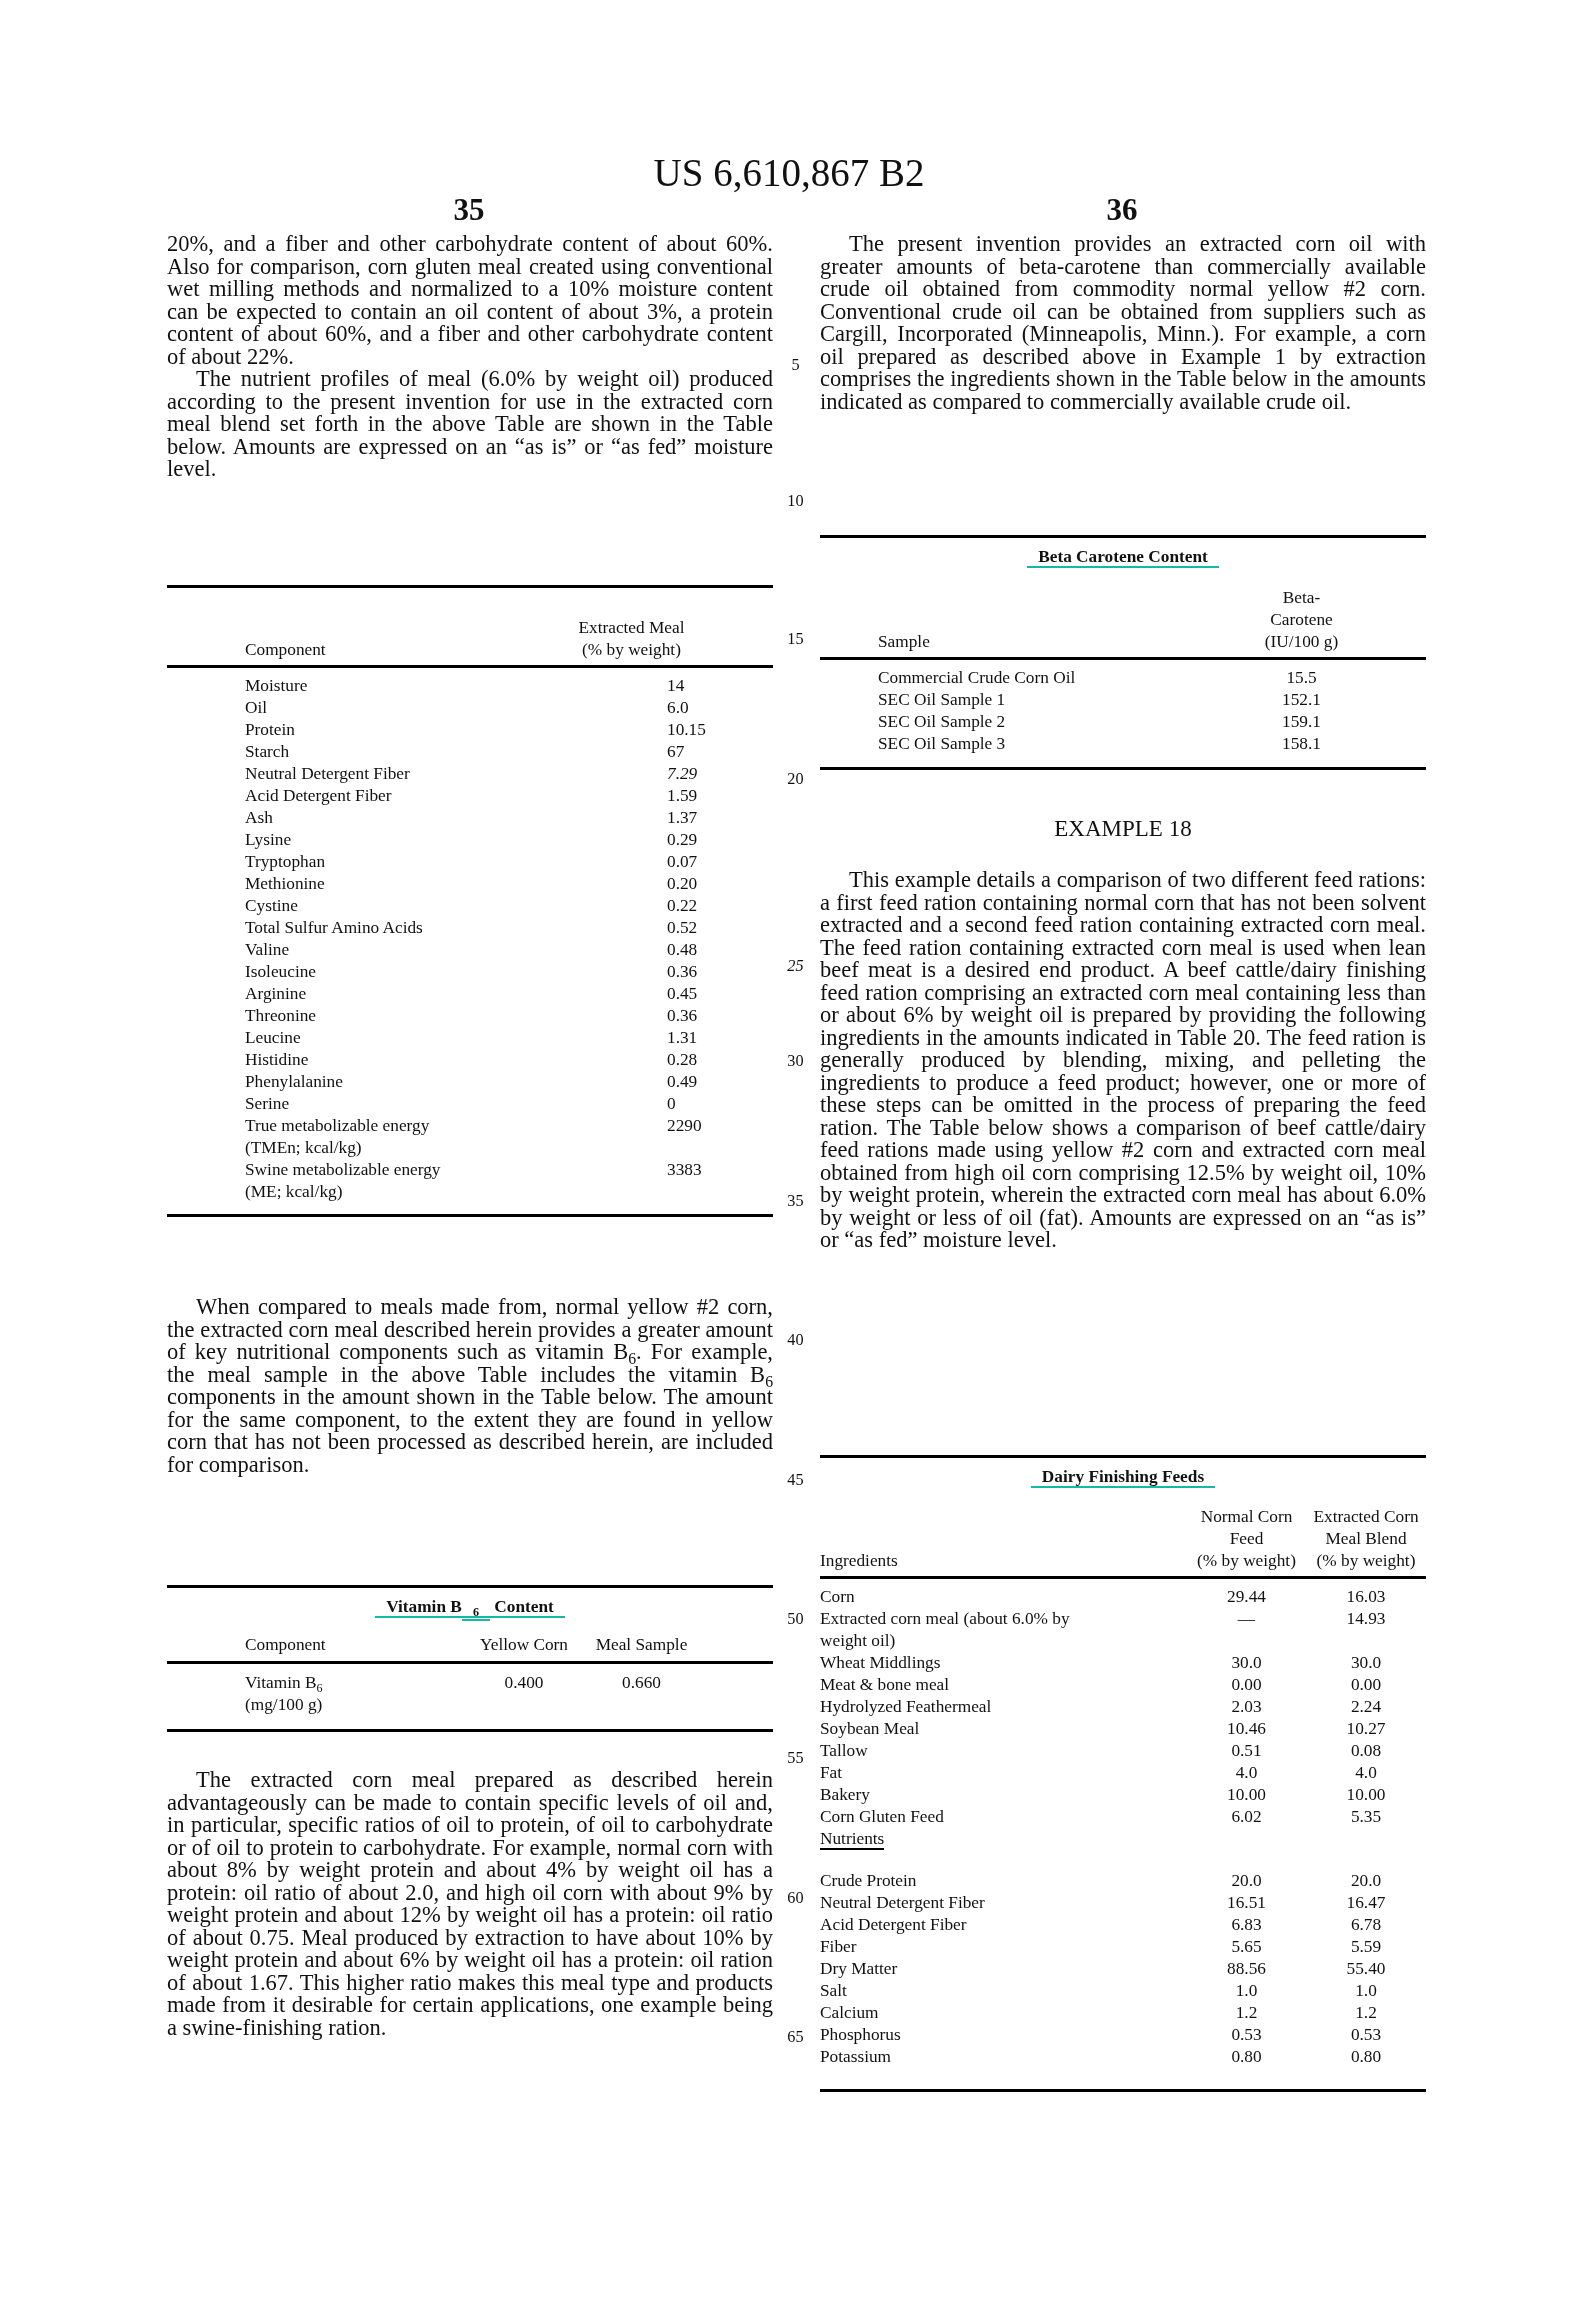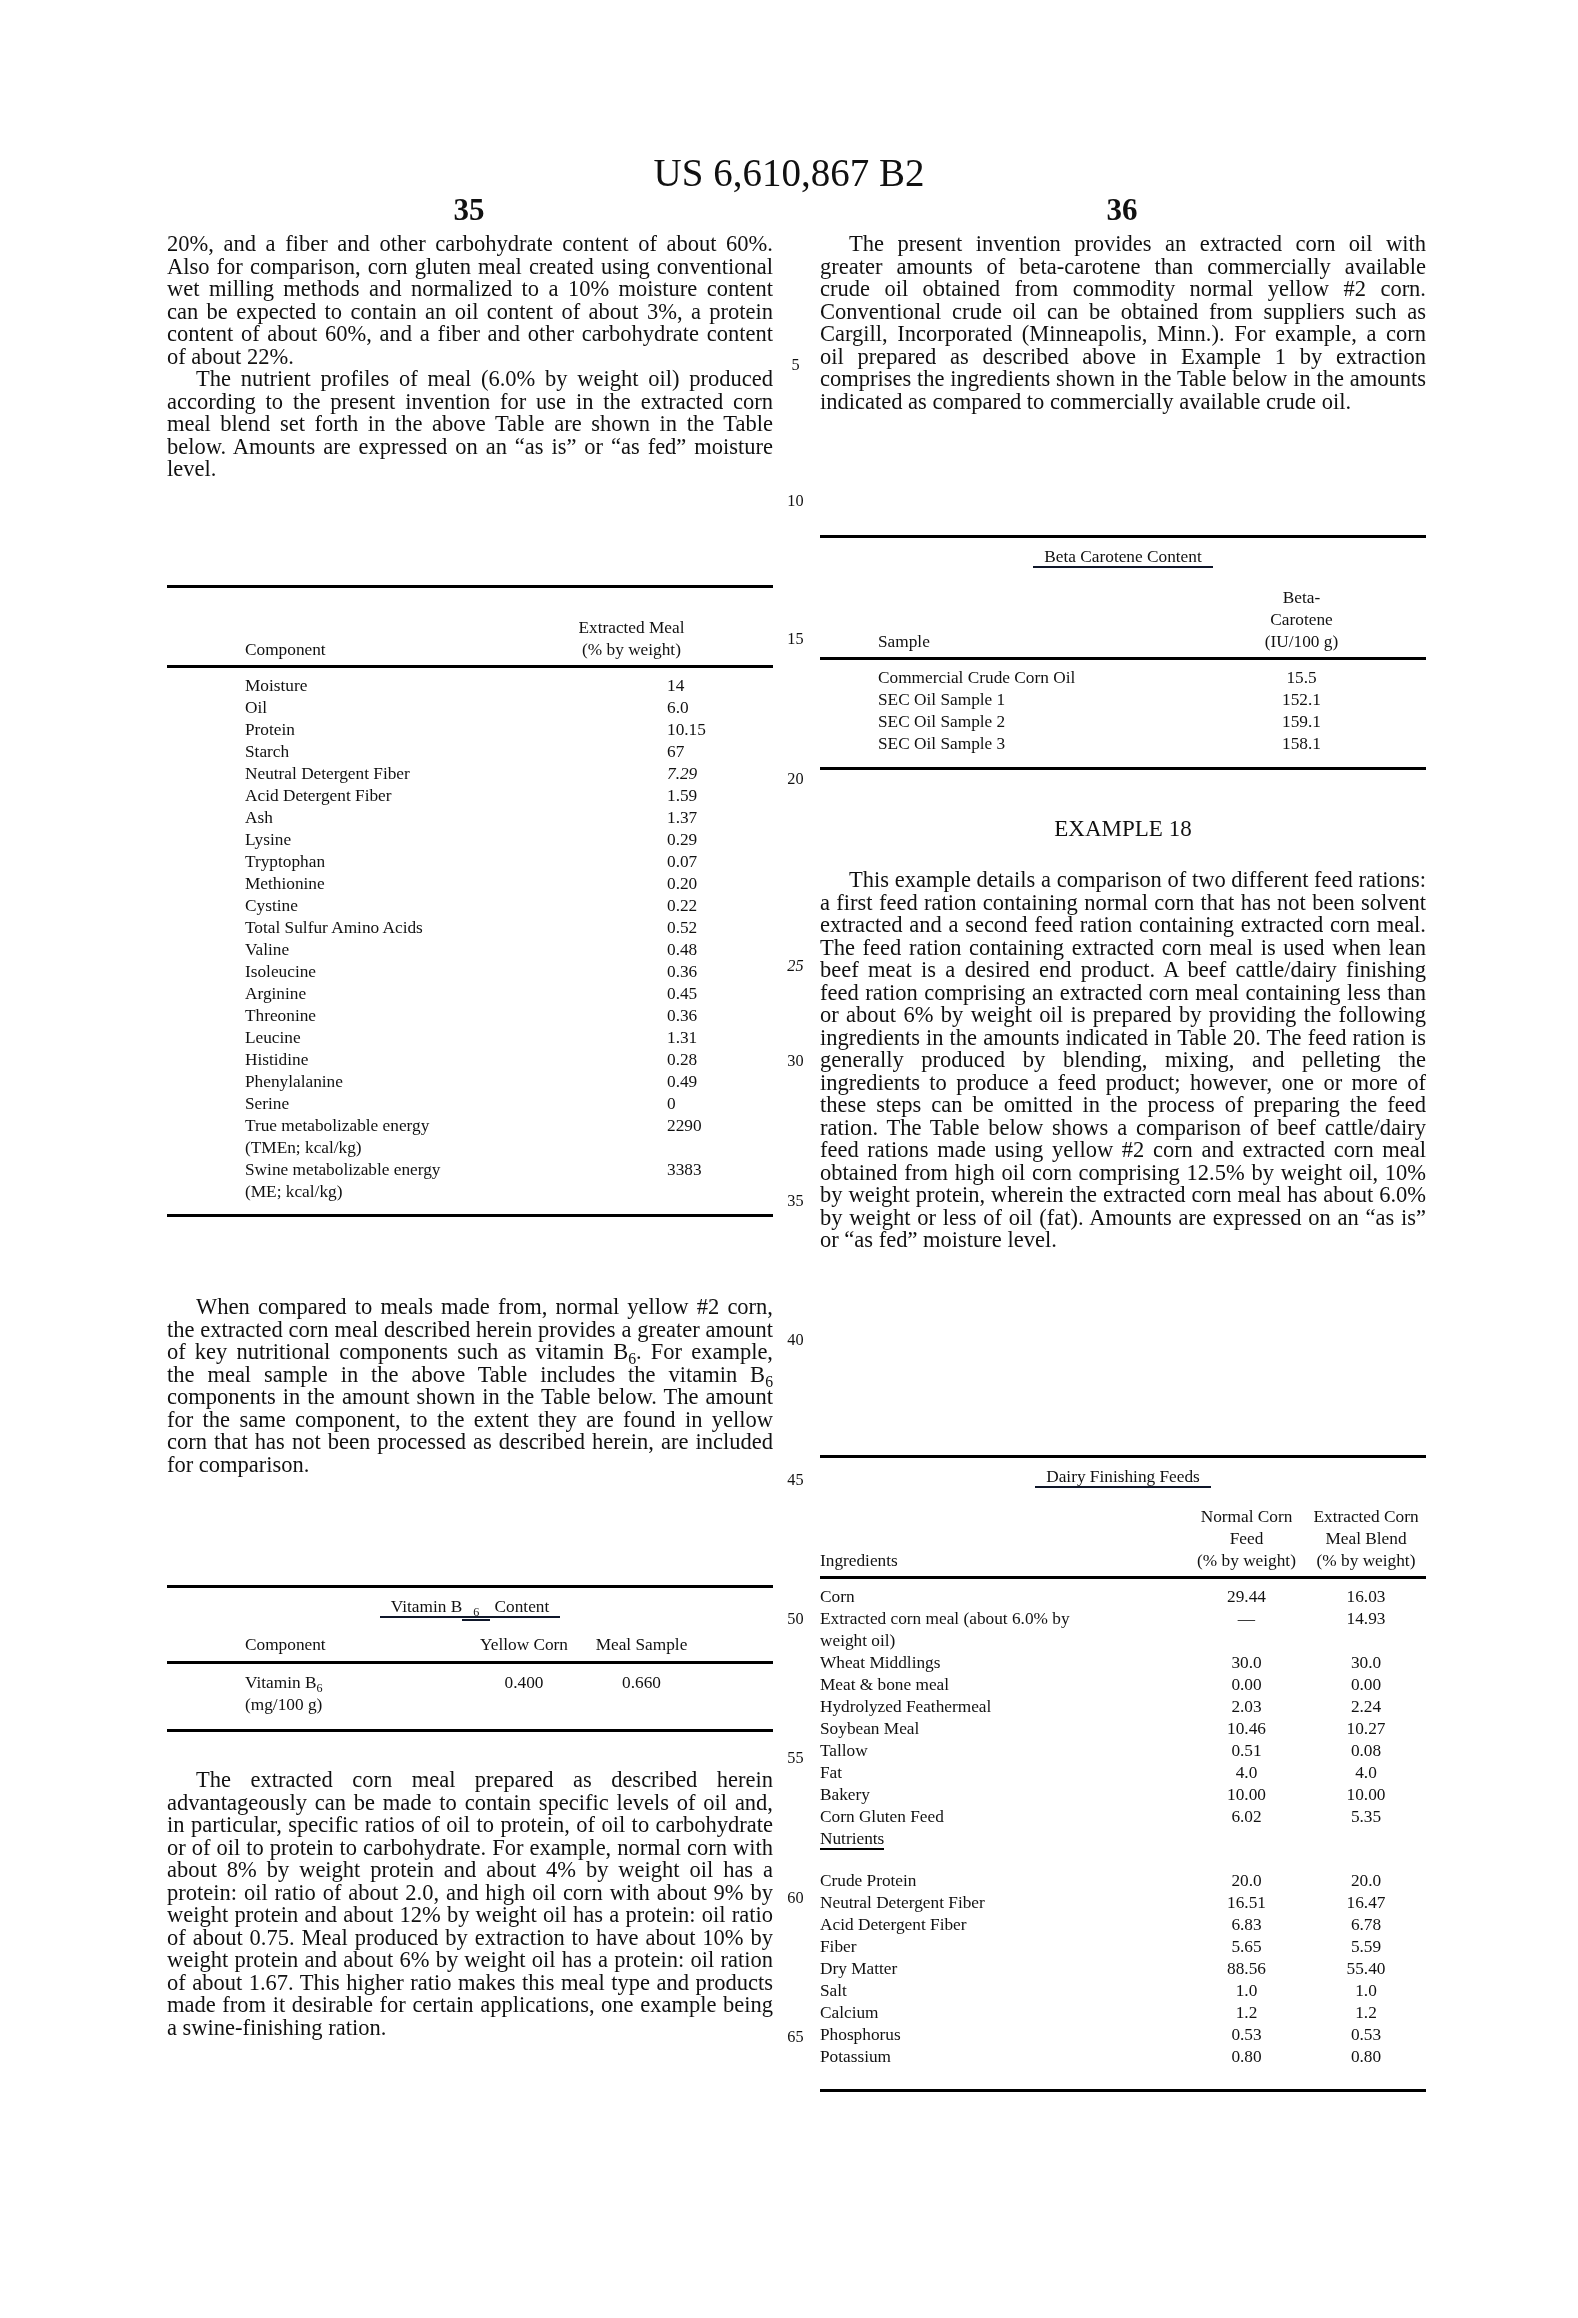--- a/index.html
+++ b/index.html
@@ -7,21 +7,21 @@
          font-family:"Liberation Serif","DejaVu Serif",serif; color:#111; }
   .abs { position:absolute; }
   .header { left:0; width:1578px; top:150px; text-align:center; font-size:39px; }
   .colnum { font-size:31px; font-weight:bold; text-align:center; width:612px; top:192px; }
   .col { width:606px; font-size:22.5px; line-height:22.5px; text-align:justify; }
   .col p { margin:0; text-indent:29px; }
   .col p.cont { text-indent:0; }
   .linenum { font-size:16.3px; width:27px; text-align:center; }
   .tbl { border-top:3.4px solid #000; border-bottom:3.4px solid #000; font-size:17.3px; line-height:22px; }
   .tbl .title { text-align:center; padding-top:8.2px; }
-  .tbl .title span { border-bottom:2px solid #0f172a; padding:0 11px; }
+  .tbl .title span { border-bottom:2px solid #14b8a6; padding:0 11px;font-weight:bold; }
   .tbl table { border-collapse:collapse; width:100%; }
   .tbl th { font-weight:normal; vertical-align:bottom; padding:0; }
   .tbl td { padding:0; vertical-align:top; }
   .tbl thead tr.sep th { border-bottom:3.4px solid #000; padding-bottom:4.1px; }
   .num { text-align:center; }
   .sub { font-size:0.7em; vertical-align:-0.3em; line-height:0; }
   .section-head { text-align:center; font-size:23px; }
 </style>
 </head>
 <body>

